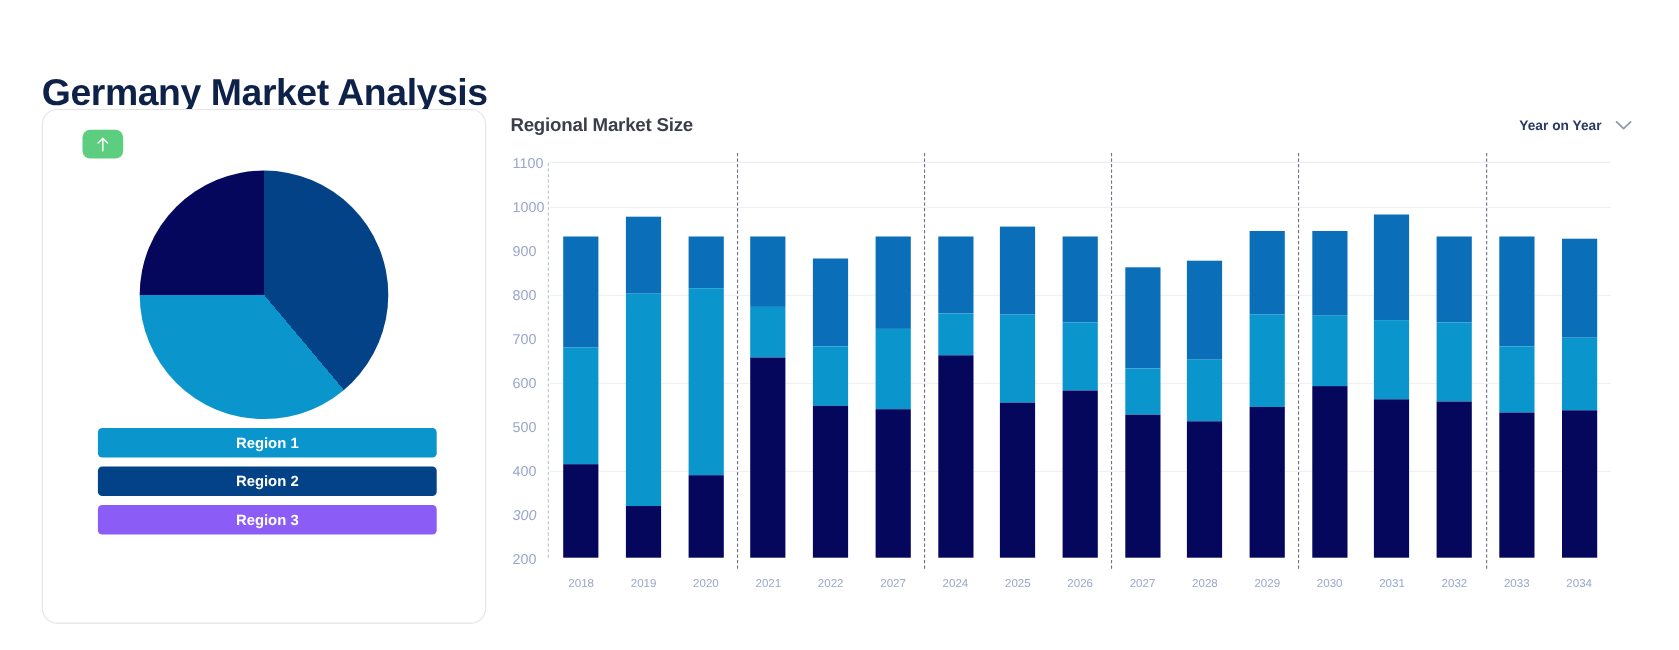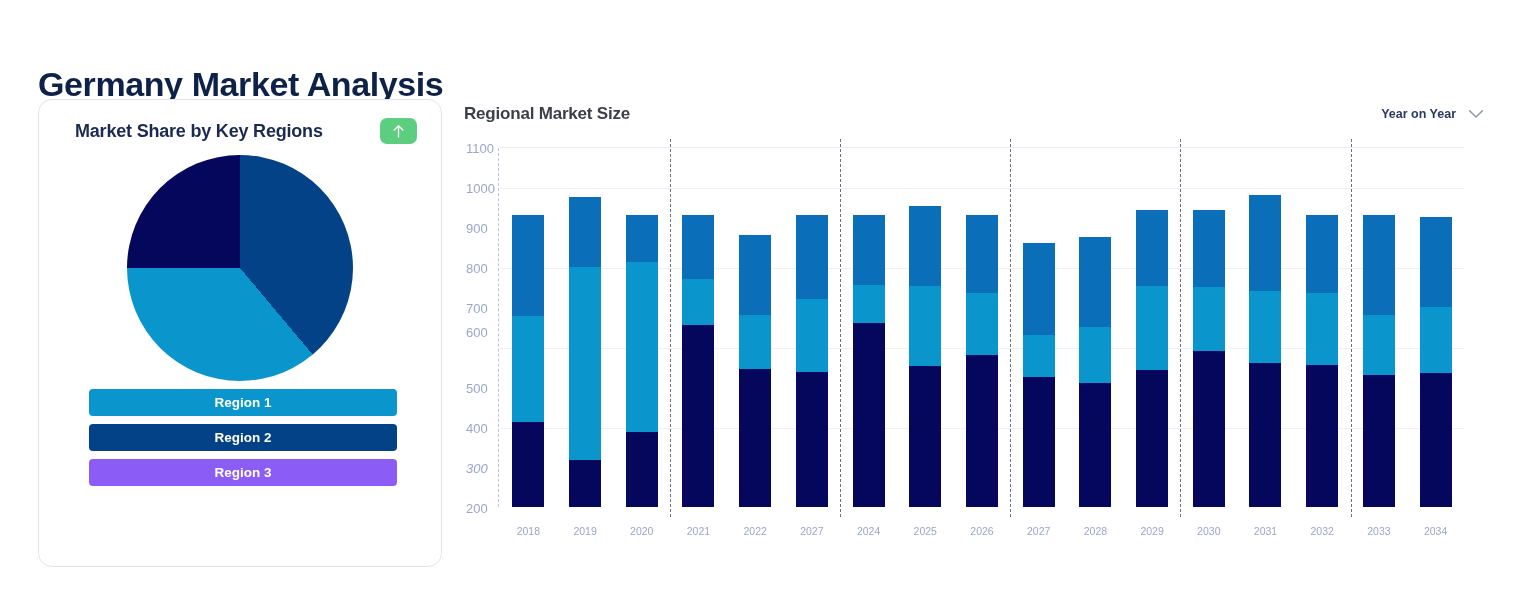--- a/index.html
+++ b/index.html
@@ -75,21 +75,20 @@
   .xlabels{position:absolute;left:36px;right:20px;top:378px;display:flex;}
   .xlab{flex:1;text-align:center;font-size:10.5px;color:#9aa6cc;}
 </style>
 </head>
 <body>
 
 <h1 class="page-title">Germany Market Analysis</h1>
 
 <div class="left-card">
   <div class="card-head">
-    <div class="card-head-title">Market Share by Key Regions</div>
     <button class="up-btn">
       <svg width="13" height="15" viewBox="0 0 13 15">
         <path d="M6.5 13 L6.5 2 M2.2 6 L6.5 1.8 L10.8 6" stroke="#ffffff" stroke-width="1.3" fill="none" stroke-linecap="round" stroke-linejoin="round"></path>
       </svg>
     </button>
   </div>
 
   <div class="pie-wrap">
     <div class="pie" id="pie-el" style="background: conic-gradient(rgb(3, 66, 134) 0deg, rgb(3, 66, 134) 140deg, rgb(10, 150, 204) 140deg, rgb(10, 150, 204) 270deg, rgb(5, 7, 92) 270deg, rgb(5, 7, 92) 360deg);"></div>
   </div>
@@ -119,21 +118,21 @@
     </div>
   </div>
 
   <div class="chart-area">
     <div class="plot" id="plot">
       <div class="axis-dash"></div>
     <div class="ytick" style="top: 360px;">200</div>
         <div class="ytick" style="top: 320px; font-style: italic;">300</div>
         <div class="ytick" style="top: 280px;">400</div>
         <div class="ytick" style="top: 240px;">500</div>
-        <div class="ytick" style="top: 184px;">600</div>
+        <div class="ytick" style="top: 200px;">600</div>
         <div class="ytick" style="top: 160px;">700</div>
         <div class="ytick" style="top: 120px;">800</div>
         <div class="ytick" style="top: 80px;">900</div>
         <div class="ytick" style="top: 40px;">1000</div>
         <div class="ytick" style="top: 0px;">1100</div>
         <div class="gridline" style="top: 280px;"></div>
         <div class="gridline" style="top: 200px;"></div>
         <div class="gridline" style="top: 120px;"></div>
         <div class="gridline" style="top: 40px;"></div>
         <div class="bars">

